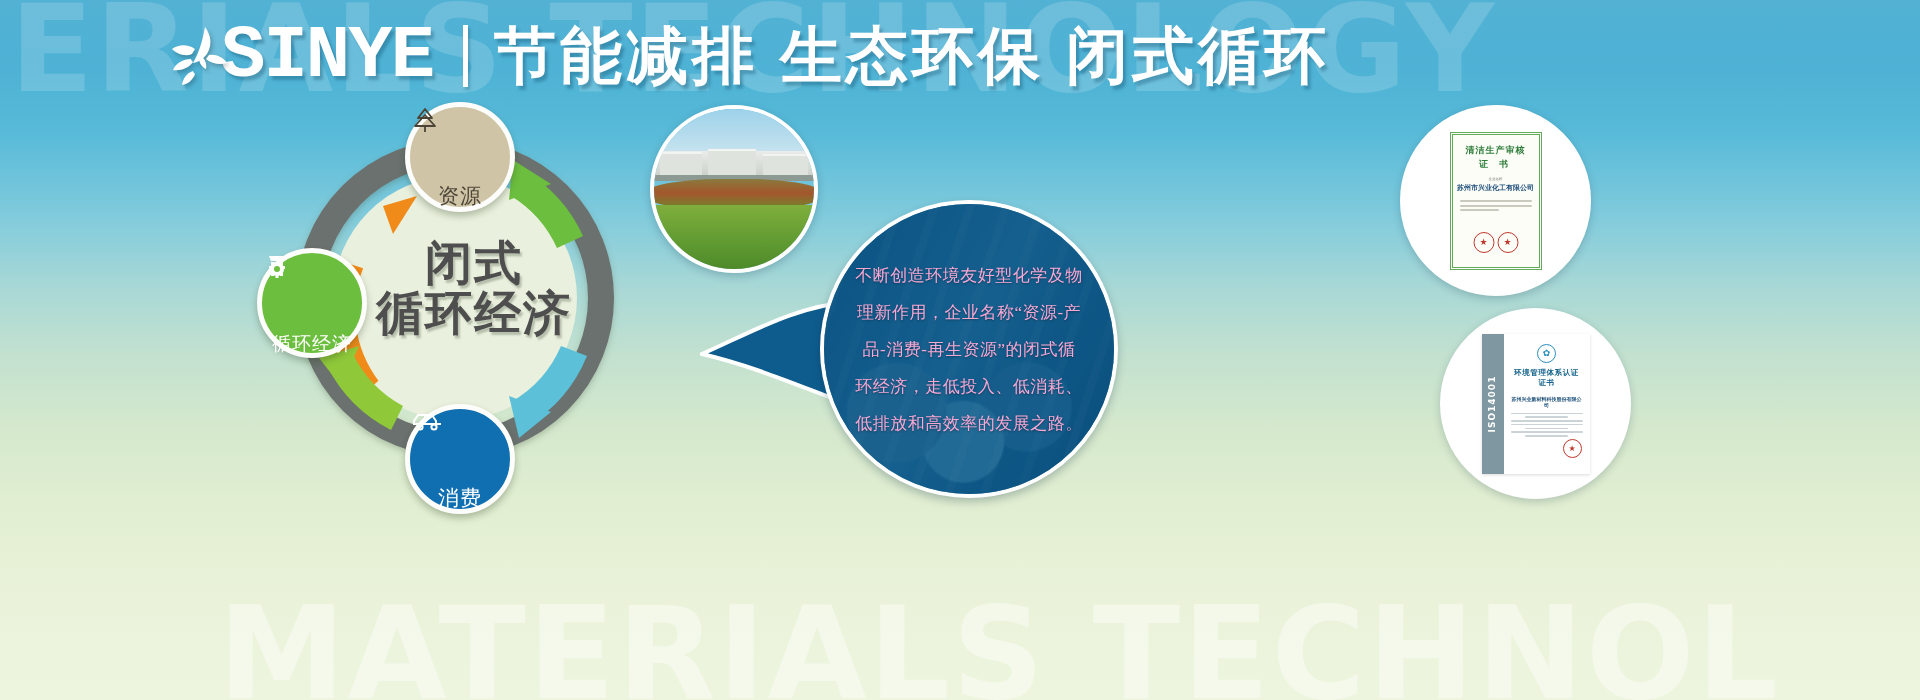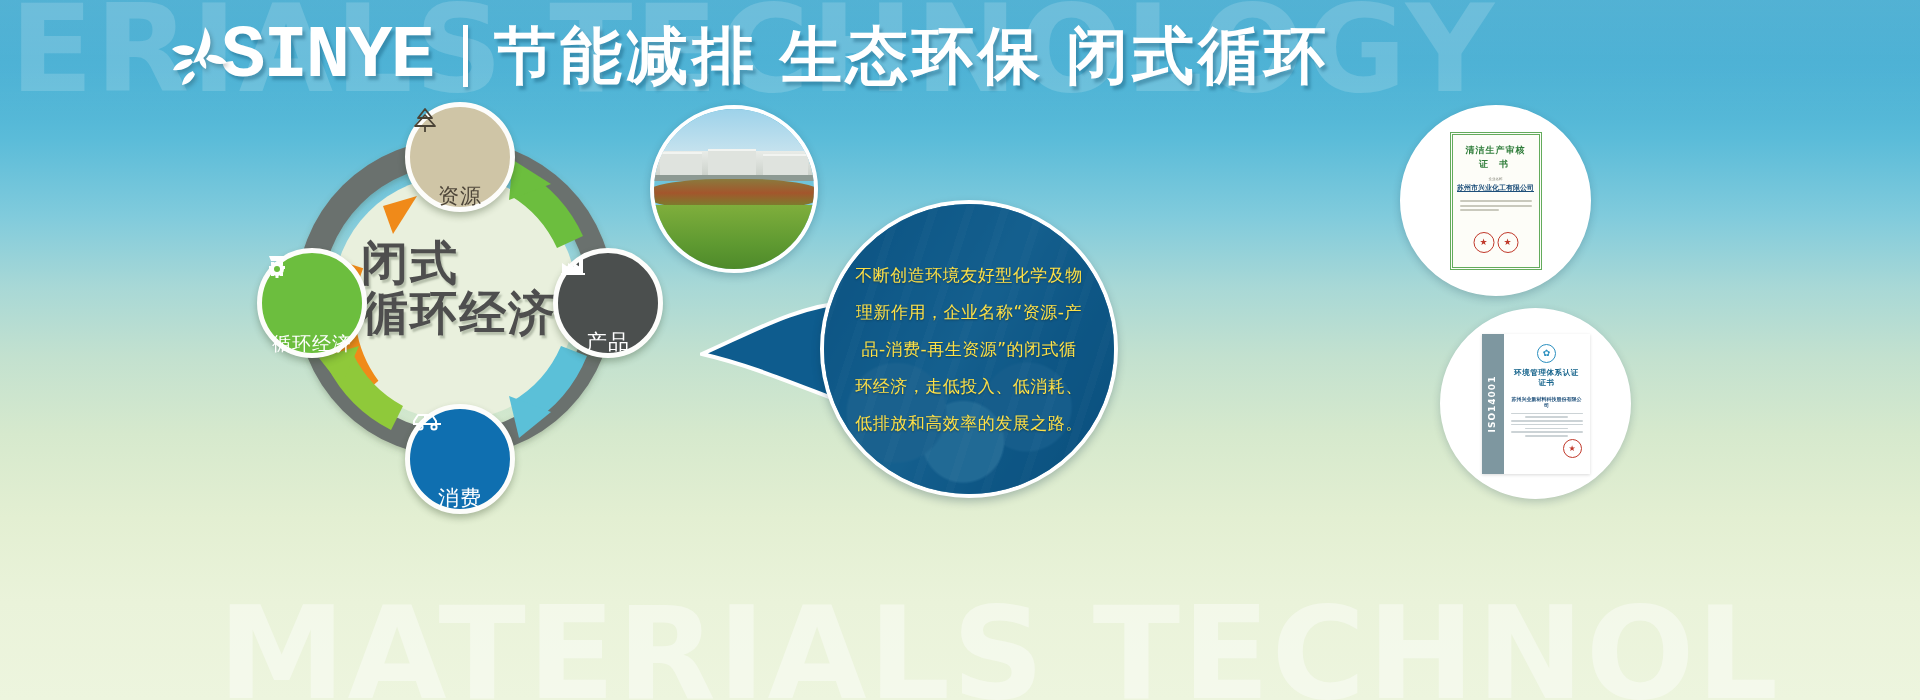--- a/index.html
+++ b/index.html
@@ -78,21 +78,21 @@
   }
   .node .ico{display:block;margin-bottom:2px;}
   .node .lbl{font-size:21px;letter-spacing:1px;line-height:1;white-space:nowrap;}
   .n-res{width:100px;height:100px;left:140px;top:-6px;background:#cfc5a6;color:#4a4336;}
   .n-res .lbl{color:#4f473a;}
   .n-recy{width:100px;height:100px;left:-8px;top:140px;background:#6cbe3e;}
   .n-prod{width:100px;height:100px;left:288px;top:140px;background:#4b4f4e;}
   .n-cons{width:100px;height:100px;left:140px;top:296px;background:#0f6fb0;}
   .n-recy .lbl{font-size:19px;}
   .center-txt{
-    position:absolute;left:96px;top:130px;width:226px;text-align:left;
+    position:absolute;left:96px;top:130px;width:226px;text-align:center;
     color:#4e4e4e;font-weight:bold;line-height:1.06;letter-spacing:2px;
     text-shadow:2px 3px 2px rgba(120,130,110,.45);
   }
   .center-txt .l1{font-size:47px;display:block;}
   .center-txt .l2{font-size:47px;display:block;}
 
   
   .photo{
     position:absolute;left:650px;top:105px;width:160px;height:160px;
     border-radius:50%;border:4px solid #ffffff;overflow:hidden;
@@ -129,22 +129,22 @@
   }
   .bub-beams{position:absolute;inset:0;opacity:.35;
     background:repeating-linear-gradient(108deg, rgba(255,255,255,.10) 0 8px, rgba(0,0,0,0) 8px 34px);}
   .bub-tint{position:absolute;inset:0;background:rgba(12,78,122,.45);}
   .bub-text{
     position:absolute;inset:0;display:flex;flex-direction:column;
     justify-content:center;align-items:center;
     padding:0 26px;box-sizing:border-box;
   }
   .bub-text .line{
-    color:#fde047;font-size:17px;line-height:1;letter-spacing:.5px;
-    margin:10px 0;white-space:nowrap;text-shadow:0 1px 2px rgba(0,0,0,.35);
+    color:#f9a8d4;font-size:17px;line-height:1;letter-spacing:.5px;
+    margin:10px 0;white-space:nowrap;text-shadow:0 1px 2px rgba(0,0,0,.35);font-family:Liberation Serif, serif;
   }
   .bub-tail{position:absolute;left:0;top:96px;width:150px;height:110px;}
 
   
   .cert{
     position:absolute;border-radius:50%;overflow:hidden;
     background:#ffffff;border:3px solid #ffffff;
     box-shadow:0 3px 9px rgba(0,40,60,.20);
     display:flex;align-items:center;justify-content:center;
   }
@@ -152,21 +152,21 @@
   .cert-2{left:1440px;top:308px;width:185px;height:185px;}
   .c1-paper{
     width:92px;height:138px;background:#fdfdf8;
     border:3px double #63ab5c;box-sizing:border-box;
     display:flex;flex-direction:column;align-items:center;padding-top:9px;
     position:relative;
   }
   .c1-title{color:#2f7d3a;font-size:9px;font-weight:bold;letter-spacing:1px;line-height:1.35;text-align:center;}
   .c1-sub{color:#2f7d3a;font-size:9px;font-weight:bold;letter-spacing:4px;margin-top:2px;}
   .c1-tiny{color:#7b7b6e;font-size:3.5px;margin-top:6px;}
-  .c1-co{color:#1d4f7a;font-size:7px;font-weight:bold;margin-top:2px;text-decoration:underline;}
+  .c1-co{color:#1d4f7a;font-size:7px;font-weight:bold;margin-top:2px;}
   .c1-body{width:72px;margin-top:5px;}
   .c1-body i{display:block;height:2px;background:#c9c9bd;margin:2.5px 0;border-radius:1px;}
   .c1-body i.s{width:55%;}
   .c1-seals{position:absolute;bottom:14px;left:50%;transform:translateX(-50%);display:flex;gap:3px;}
   .seal{width:19px;height:19px;border-radius:50%;border:1.6px solid #c0392b;
     display:flex;align-items:center;justify-content:center;color:#c0392b;font-size:9px;}
 
   .c2-paper{width:108px;height:140px;background:#ffffff;display:flex;position:relative;
     box-shadow:0 1px 3px rgba(0,0,0,.15);}
   .c2-band{width:22px;background:#7e97a0;display:flex;align-items:center;justify-content:center;}
@@ -274,30 +274,20 @@
             <rect x="18" y="9" width="3" height="3"></rect>
           <rect x="9" y="20" width="3" height="3"></rect>
             <rect x="18" y="20" width="3" height="3"></rect>
           <rect x="13.5" y="22" width="3" height="3"></rect>
         </g>
         <circle cx="15" cy="16" r="3" fill="#6cbe3e"></circle>
       </svg>
       <span class="lbl">循环经济</span>
     </div>
 
-    <div class="node n-prod">
-      <svg class="ico" width="30" height="24" viewBox="0 0 30 24">
-        <g fill="#ffffff">
-          <path d="M3 20 h24 v2 h-24 z"></path>
-          <path d="M4 10 l6 4 v-4 l6 4 v-4 l6 4 v6 h-18 z"></path>
-          <rect x="21" y="4" width="4" height="16"></rect>
-        </g>
-      </svg>
-      <span class="lbl">产品</span>
-    </div>
 
     <div class="node n-cons">
       <svg class="ico" width="34" height="24" viewBox="0 0 34 24">
         <g fill="none" stroke="#ffffff" stroke-width="2" stroke-linejoin="round">
           <path d="M4 15 v-3 l4-6 h14 l4 6 v3"></path>
           <path d="M3 15 h28"></path>
           <path d="M15 6 v6"></path>
         </g>
         <g fill="none" stroke="#ffffff" stroke-width="2">
           <circle cx="10" cy="18" r="2.6"></circle>

